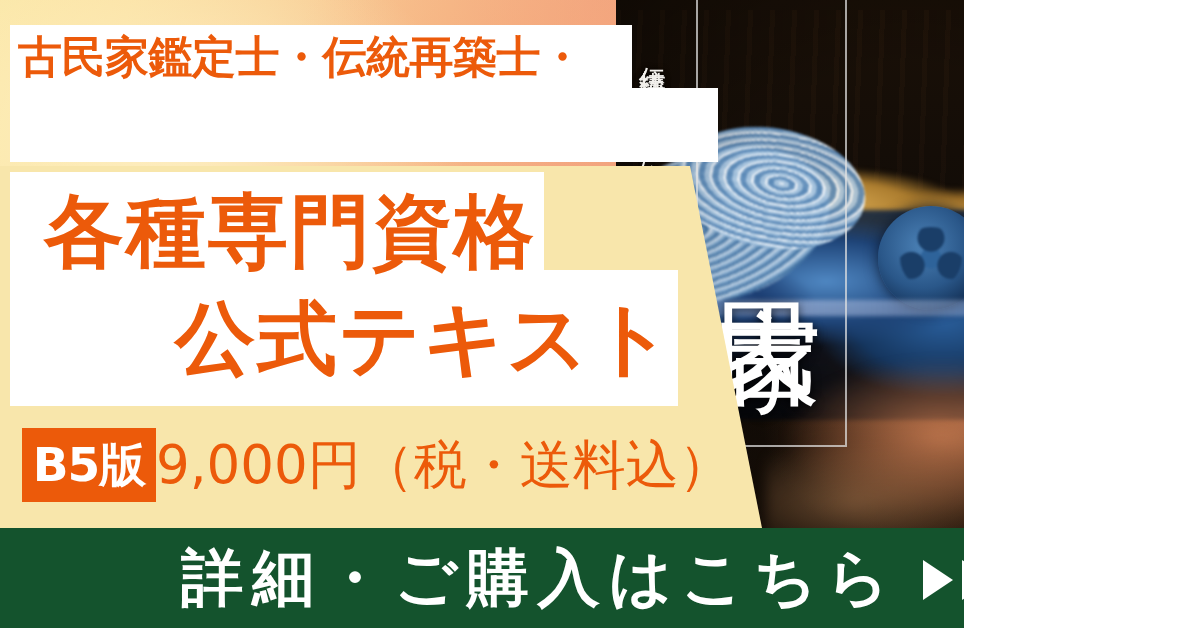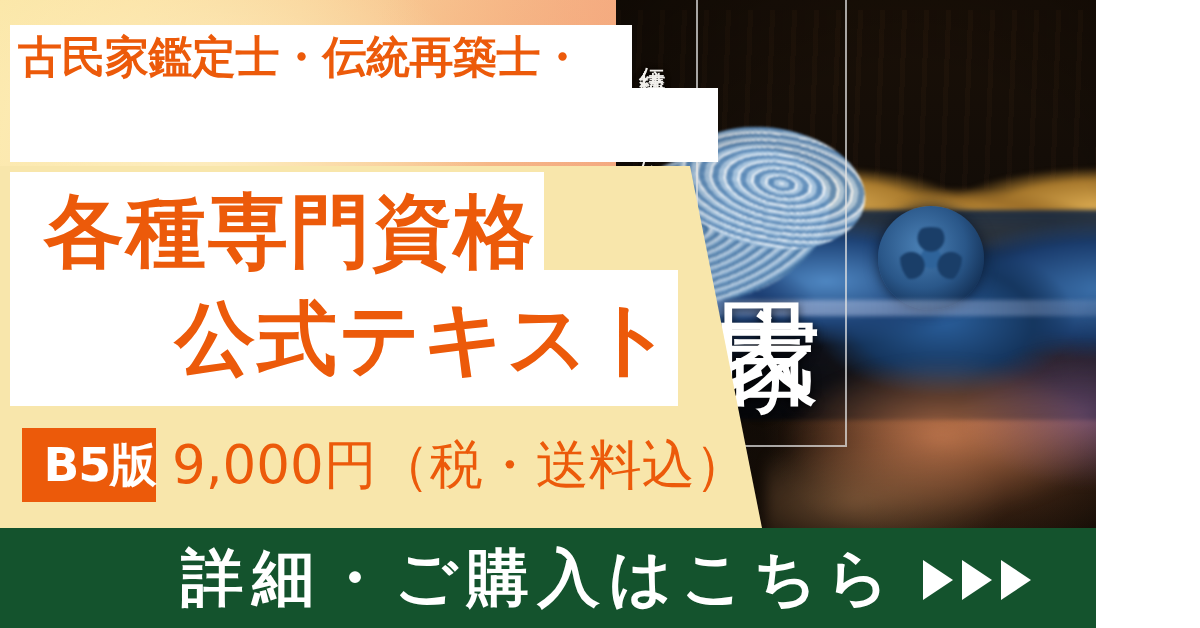--- a/index.html
+++ b/index.html
@@ -1,21 +1,21 @@
 <!DOCTYPE html>
 <html lang="ja"><head>
 <meta charset="utf-8">
 <style>
   html,body{margin:0;padding:0;}
   body{
     width:1200px;height:628px;overflow:hidden;
     font-family:"DejaVu Sans","Liberation Sans",sans-serif;
     background:#fff;
   }
-  #banner{position:relative;width:1096px;height:628px;overflow:hidden;}
+  #banner{position:relative;width:964px;height:628px;overflow:hidden;}
 
   
   .bg-base{
     position:absolute;inset:0;
     background:linear-gradient(100deg,#fbe7a8 0%,#fbe0a0 12%,#f9d398 25%,#f6bb8a 42%,#f2a783 55%,#ef9a7c 68%,#eb8f79 80%,#e98b78 100%);
   }
   .bg-noise{
     position:absolute;inset:0;
     background:
       radial-gradient(ellipse 420px 300px at 18% 22%, rgba(255,245,205,.75), rgba(255,245,205,0) 70%),
@@ -189,24 +189,24 @@
     letter-spacing:2px;white-space:nowrap;
   }
   .mid-line1{padding-left:34px;}
   .mid-line2{padding-left:165px;}
 
   
   .badge{
     position:absolute;left:22px;top:428px;width:134px;height:74px;
     background:#ec5a0a;color:#fff;
     font-weight:700;font-size:47px;line-height:74px;
-    text-align:right;letter-spacing:-1px;
+    text-align:center;letter-spacing:-1px;
   }
   .price{
-    position:absolute;left:172px;top:428px;
+    position:absolute;left:156px;top:428px;
     color:#ec5a0a;font-size:53px;line-height:74px;
     letter-spacing:0;white-space:nowrap;
   }
 
   
   .cta{
     position:absolute;left:0;top:528px;width:1200px;height:100px;
     background:#14532d;
   }
   .cta-inner{

